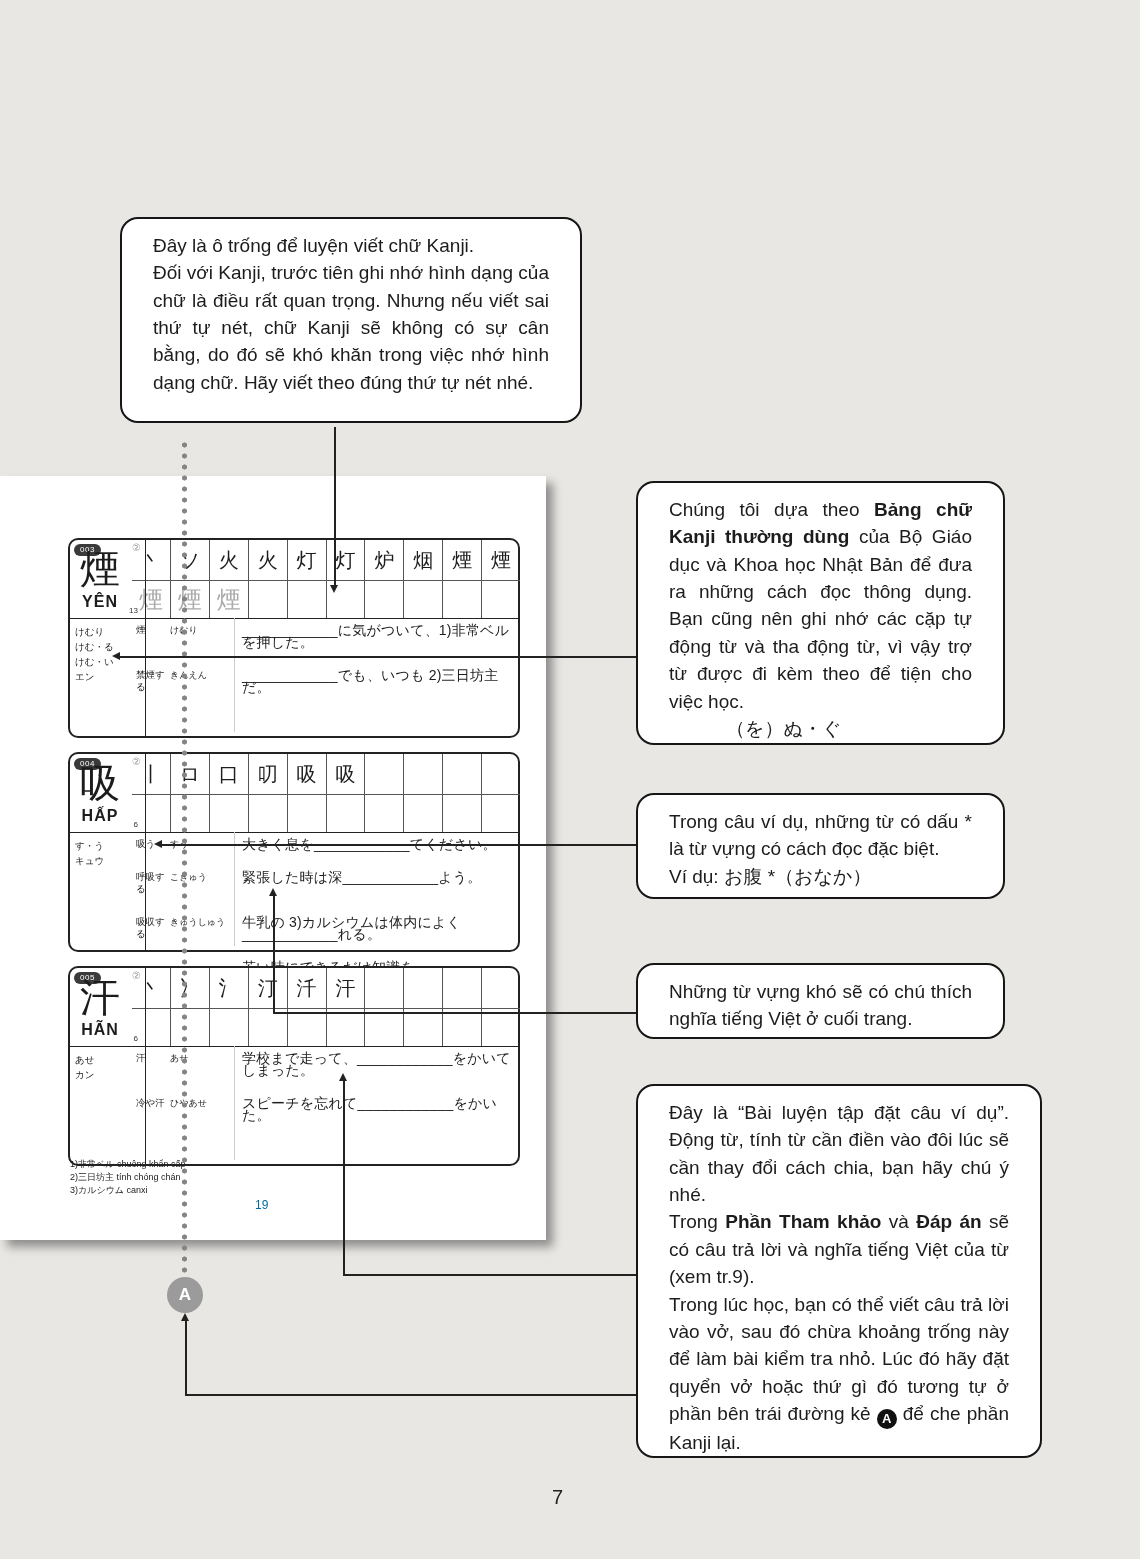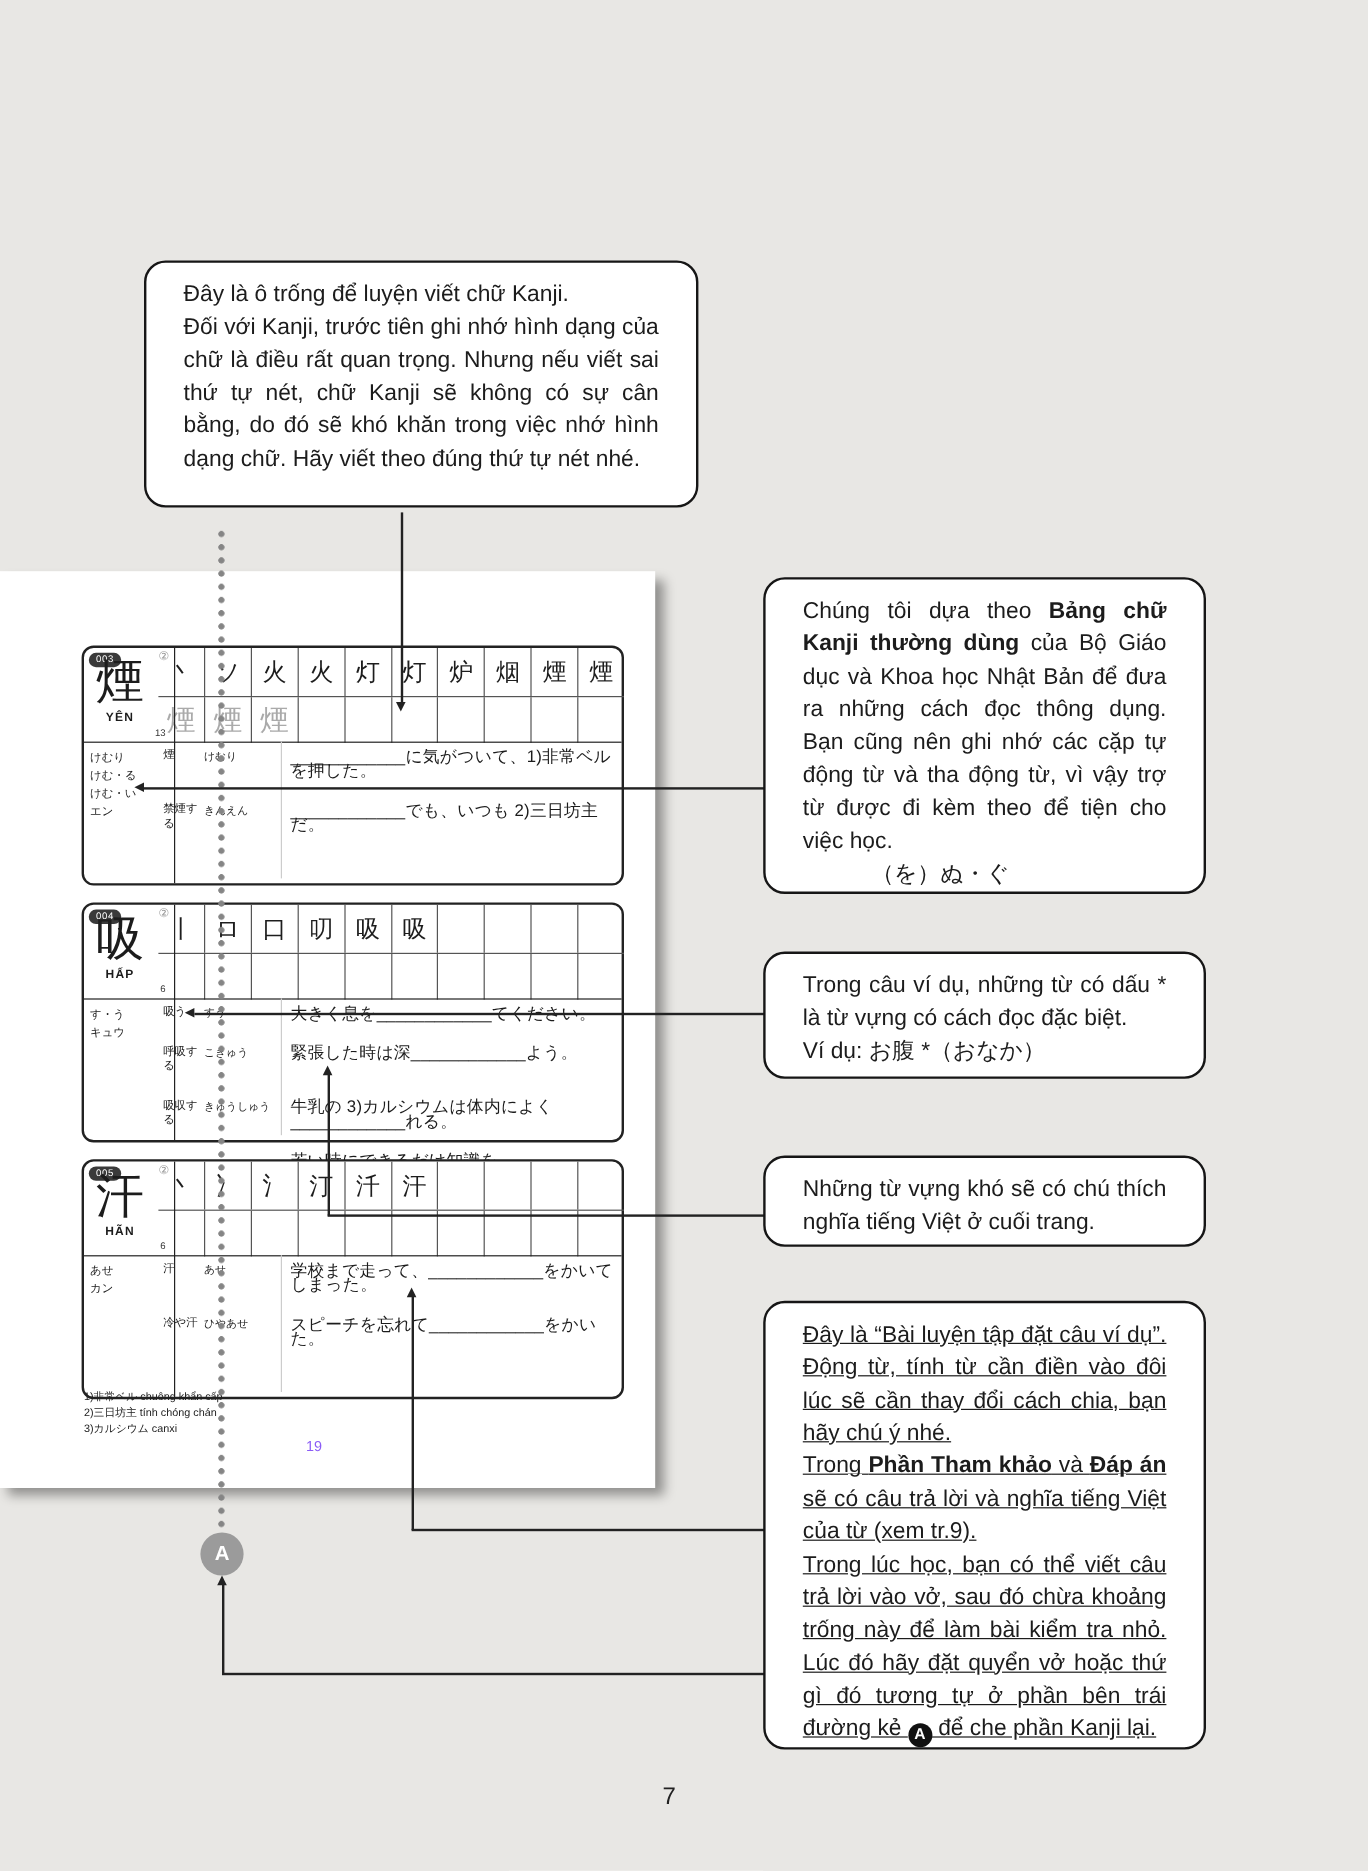--- a/index.html
+++ b/index.html
@@ -20,37 +20,37 @@
     box-shadow:7px 7px 9px rgba(0,0,0,0.38);z-index:1;}
   .kblock{position:absolute;left:68px;width:452px;height:200px;border:2px solid #222;
     border-radius:10px;background:#fff;box-sizing:border-box;}
   .kanji-col{position:absolute;left:0;top:0;width:76px;height:100%;border-right:1.5px solid #222;box-sizing:border-box;}
   .hdr-split{position:absolute;left:0;top:78px;width:100%;height:0;border-top:1.5px solid #222;}
   .badge{position:absolute;left:4px;top:4px;background:#3a3a3a;color:#fff;font-size:8px;
     padding:1px 6px;border-radius:7px;letter-spacing:.5px;line-height:1.3;}
   .variant{position:absolute;right:4px;top:3px;color:#9a9a9a;font-size:10px;line-height:1;}
   .big-kanji{position:absolute;left:0;top:8px;width:60px;text-align:center;font-size:40px;line-height:1.05;
     font-family:"DejaVu Serif","Liberation Serif",serif;}
-  .viet{position:absolute;left:0;top:53px;width:60px;text-align:center;font-weight:bold;font-size:10px;letter-spacing:1px;}
+  .viet{position:absolute;left:0;top:53px;width:60px;text-align:center;font-weight:bold;font-size:16px;letter-spacing:1px;}
   .scount{position:absolute;right:7px;top:66px;font-size:8px;color:#333;}
   .readings{position:absolute;left:5px;top:84px;font-size:9.5px;line-height:15px;color:#222;}
   .stroke-grid{position:absolute;left:62px;top:0;width:388px;height:40px;display:flex;}
   .stroke-grid.row2{top:40px;height:38px;border-top:1px solid #555;}
   .cell{flex:1;border-left:1px solid #555;display:flex;align-items:center;justify-content:center;
     font-size:20px;font-family:"DejaVu Serif","Liberation Serif",serif;color:#1d1d1d;}
   .cell:first-child{border-left:none;}
   .trace .cell{color:#aaa;font-size:24px;}
   .vdiv-light{position:absolute;left:164px;top:78px;bottom:4px;width:0;border-left:1.5px solid #ccc;}
   .vocab-rows{position:absolute;left:66px;top:84px;right:4px;}
   .vocab-row{display:flex;align-items:flex-start;margin-bottom:21px;line-height:12px;}
   .vw{width:34px;font-size:9.5px;flex:none;}
   .vk{width:72px;font-size:9px;flex:none;color:#222;}
   .vs{flex:1;font-size:14px;letter-spacing:.2px;}
   .footnotes{position:absolute;left:70px;top:682px;font-size:9px;line-height:13px;color:#222;}
-  .wb-pagenum{position:absolute;left:255px;top:722px;font-size:12px;color:#8b5cf6;}
+  .wb-pagenum{position:absolute;left:255px;top:722px;font-size:12px;color:#0369a1;}
   
   .dotline{position:absolute;left:181px;top:440px;width:7px;height:845px;z-index:3;
     background-image:radial-gradient(circle at 3.5px 5px,#858585 2.3px,rgba(0,0,0,0) 2.8px);
     background-size:7px 11px;background-repeat:repeat-y;}
   .a-marker{position:absolute;left:167px;top:1277px;width:36px;height:36px;border-radius:50%;
     background:#9b9b9b;color:#fff;font-size:17px;font-weight:bold;display:flex;align-items:center;
     justify-content:center;z-index:4;}
   .line{position:absolute;background:#222;z-index:4;}
   .hline{height:1.5px;}
   .vline{width:1.5px;}
@@ -258,21 +258,21 @@
 
   <div class="callout" style="left:636px;top:793px;width:369px;height:106px;">
     <p>Trong câu ví dụ, những từ có dấu * là từ vựng có cách đọc đặc biệt.</p>
     <div class="ex-line"><span>Ví dụ: お腹 *（お</span><span class="u">なか</span><span>）</span></div>
   </div>
 
   <div class="callout" style="left:636px;top:963px;width:369px;height:76px;">
     <p>Những từ vựng khó sẽ có chú thích nghĩa tiếng Việt ở cuối trang.</p>
   </div>
 
-  <div class="callout" style="left:636px;top:1084px;width:369px;height:374px;text-decoration:underline;">
+  <div class="callout" style="left:636px;top:1084px;width:406px;height:374px;">
     <p>Đây là “Bài luyện tập đặt câu ví dụ”. Động từ, tính từ cần điền vào đôi lúc sẽ cần thay đổi cách chia, bạn hãy chú ý nhé.</p>
     <p><span>Trong </span><span class="b">Phần Tham khảo</span><span> và </span><span class="b">Đáp án</span><span> sẽ có câu trả lời và nghĩa tiếng Việt của từ (xem tr.9).</span></p>
     <p><span>Trong lúc học, bạn có thể viết câu trả lời vào vở, sau đó chừa khoảng trống này để làm bài kiểm tra nhỏ. Lúc đó hãy đặt quyển vở hoặc thứ gì đó tương tự ở phần bên trái đường kẻ </span><span class="a-badge">A</span><span> để che phần Kanji lại.</span></p>
   </div>
 
   <div class="line vline" style="left:334px;top:427px;height:160px;"></div>
   <div class="arr arr-down" style="left:330px;top:585px;"></div>
 
   <div class="line hline" style="left:120px;top:656px;width:518px;"></div>
   <div class="arr arr-left" style="left:112px;top:652px;"></div>

